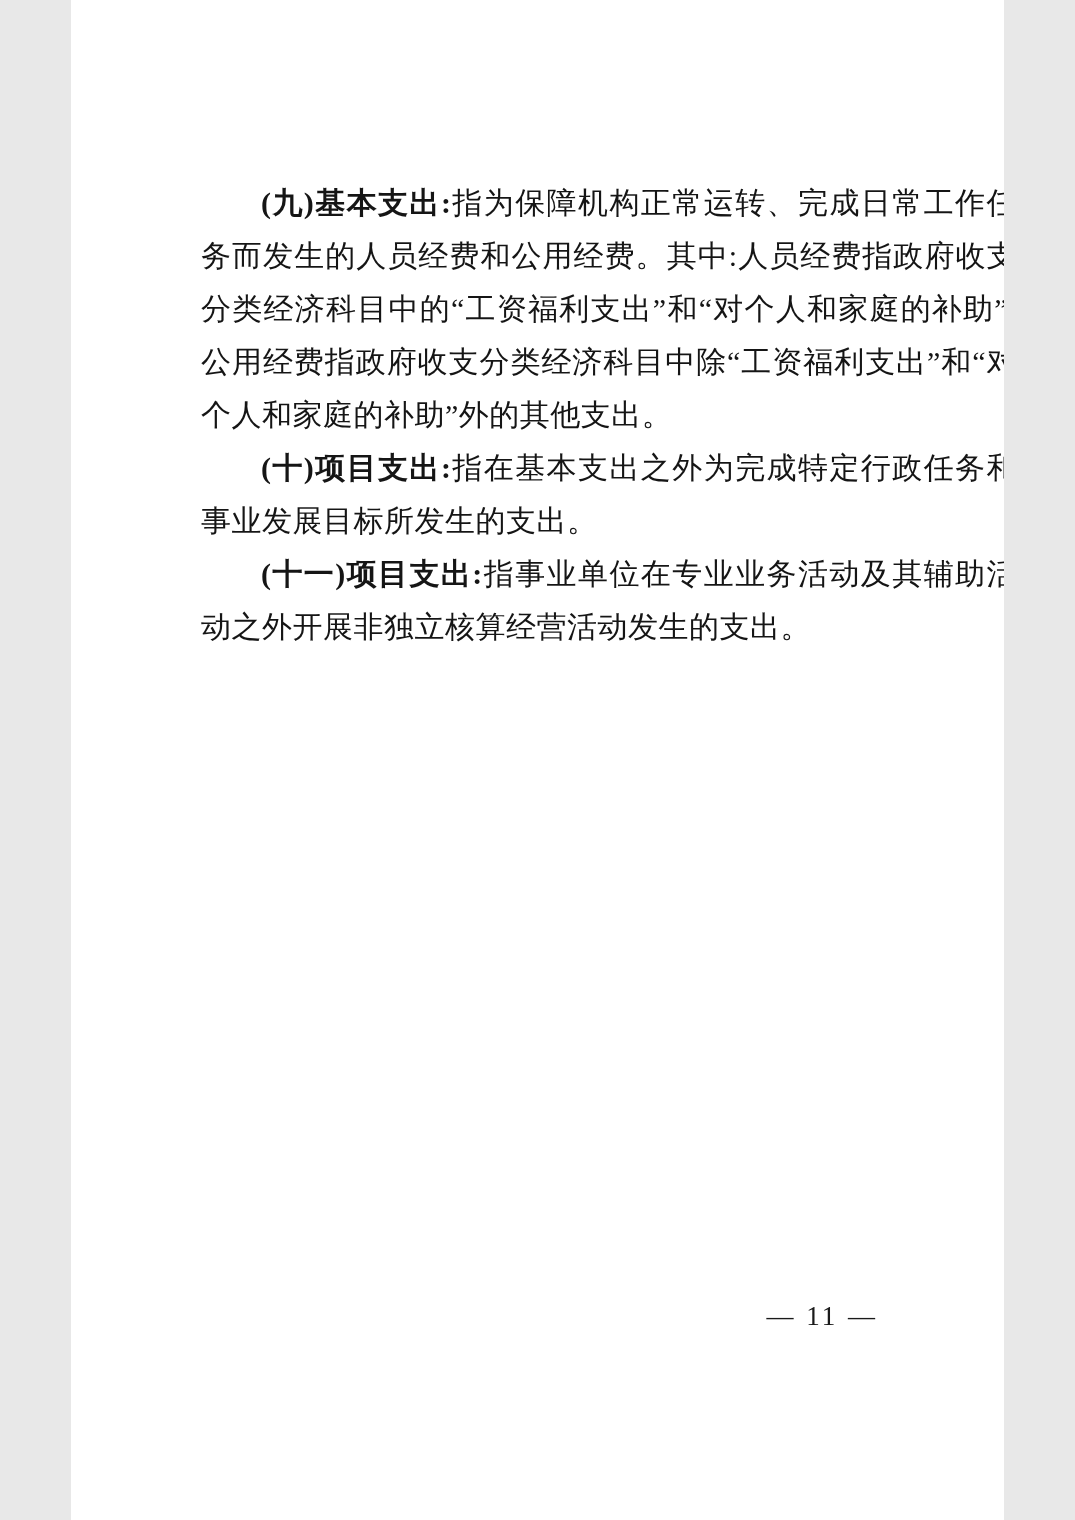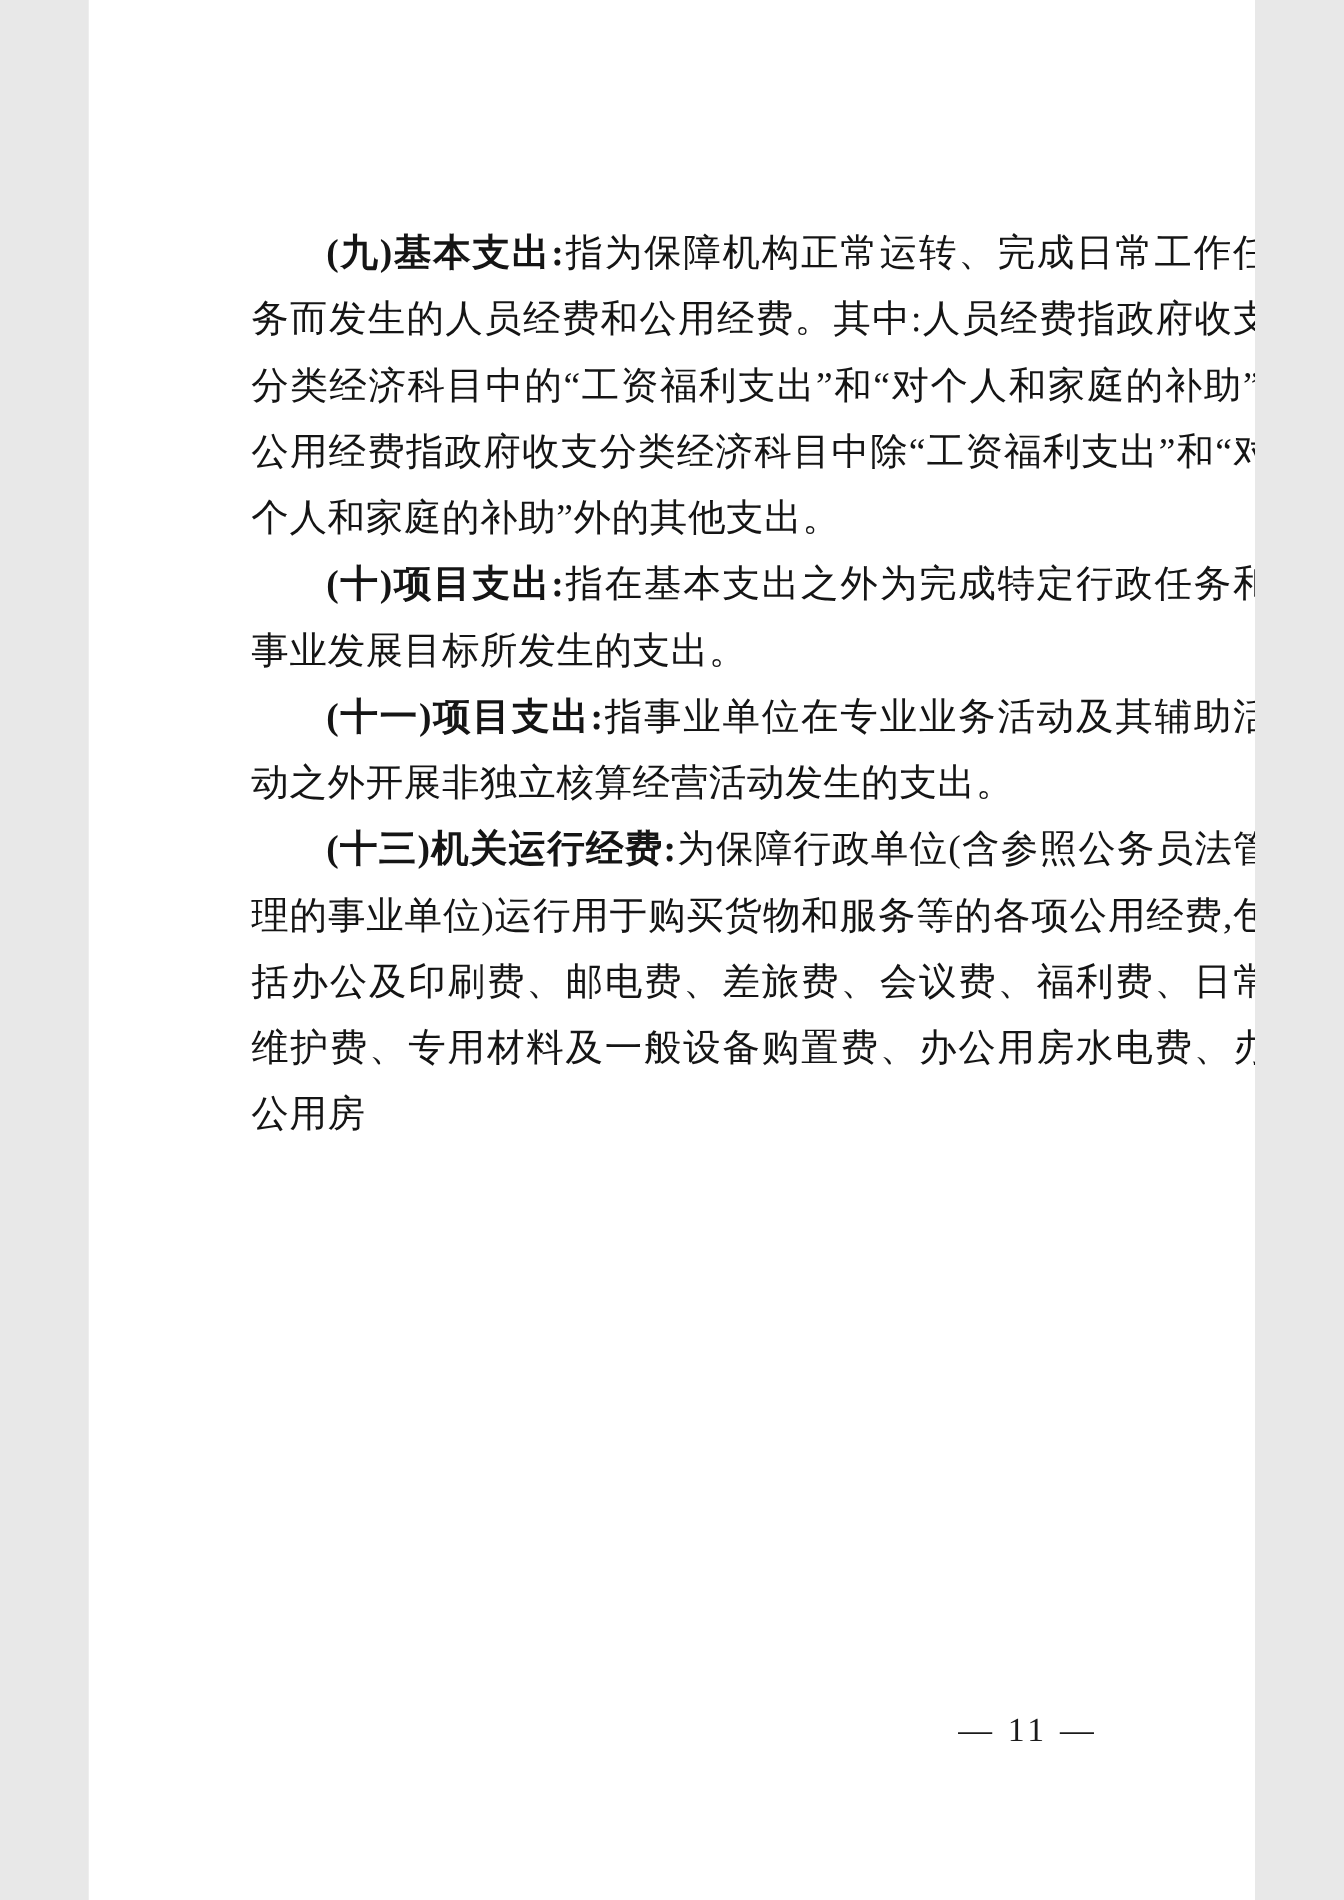--- a/index.html
+++ b/index.html
@@ -30,33 +30,32 @@
     line-height: 53px;
     text-align: justify;
     text-indent: 2em;
     letter-spacing: 0.5px;
   }
   p.para .lead {
     font-weight: 700;
   }
   .footer {
     position: absolute;
-    top: 1368px;
+    top: 1300px;
     right: 126px;
     font-size: 27px;
     line-height: 32px;
     letter-spacing: 3px;
     color: #1a1a1a;
     white-space: nowrap;
   }
 </style>
 </head>
 <body>
 
 <div class="page">
   <div class="content">
     <p class="para"><span class="lead">(九)基本支出:</span><span class="body-text">指为保障机构正常运转、完成日常工作任务而发生的人员经费和公用经费。其中:人员经费指政府收支分类经济科目中的“工资福利支出”和“对个人和家庭的补助”;公用经费指政府收支分类经济科目中除“工资福利支出”和“对个人和家庭的补助”外的其他支出。</span></p>
     <p class="para"><span class="lead">(十)项目支出:</span><span class="body-text">指在基本支出之外为完成特定行政任务和事业发展目标所发生的支出。</span></p>
     <p class="para"><span class="lead">(十一)项目支出:</span><span class="body-text">指事业单位在专业业务活动及其辅助活动之外开展非独立核算经营活动发生的支出。</span></p>
-    <p class="para"><span class="lead">(十三)机关运行经费:</span><span class="body-text">为保障行政单位(含参照公务员法管理的事业单位)运行用于购买货物和服务等的各项公用经费,包括办公及印刷费、邮电费、差旅费、会议费、福利费、日常维护费、专用材料及一般设备购置费、办公用房水电费、办公用房</span></p>
   </div>
   <div class="footer">— 11 —</div>
 </div>
 
 </body></html>

